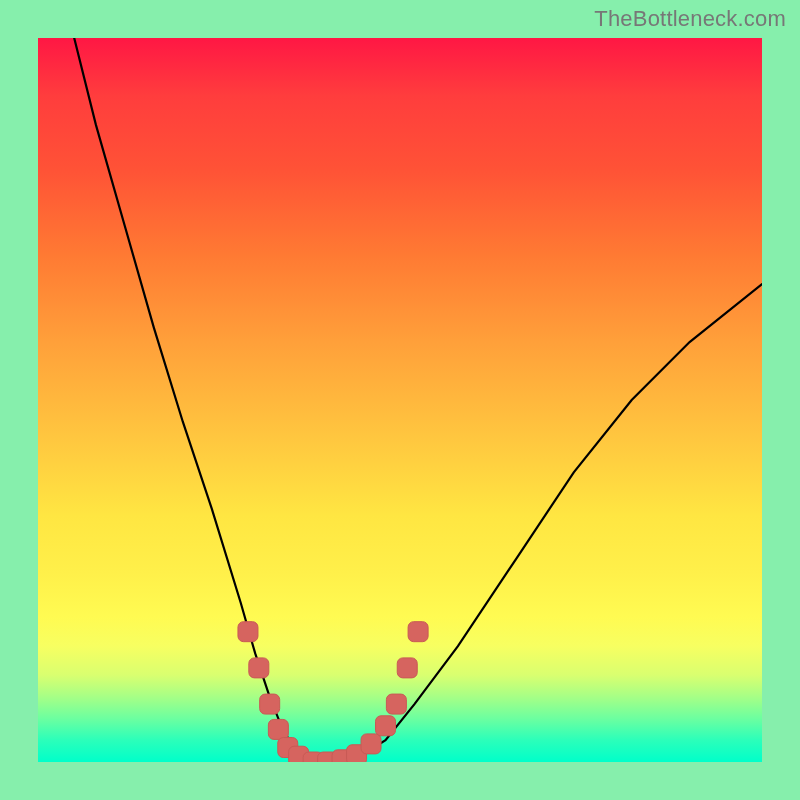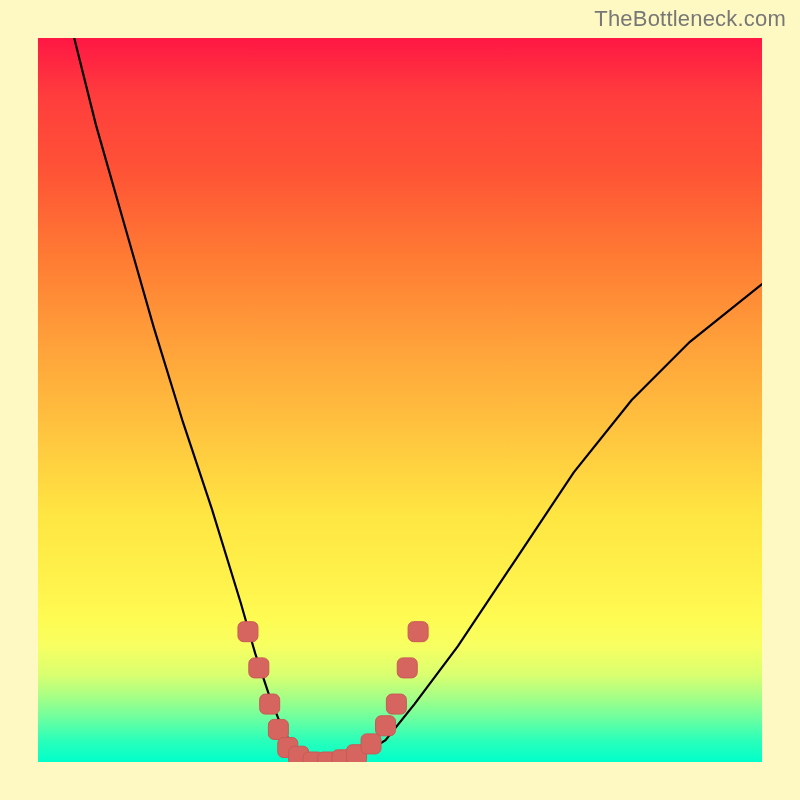--- a/index.html
+++ b/index.html
@@ -10,21 +10,21 @@
     background: #000000;
     overflow: hidden;
     font-family: -apple-system, BlinkMacSystemFont, "Segoe UI", Arial, sans-serif;
   }
   .frame {
     position: absolute;
     top: 0;
     left: 0;
     width: 800px;
     height: 800px;
-    background: #fef9c3;
+    background: #86efac;
   }
   .plot-area {
     position: absolute;
     top: 38px;
     left: 38px;
     width: 724px;
     height: 724px;
     
     background: linear-gradient(
       to bottom,

